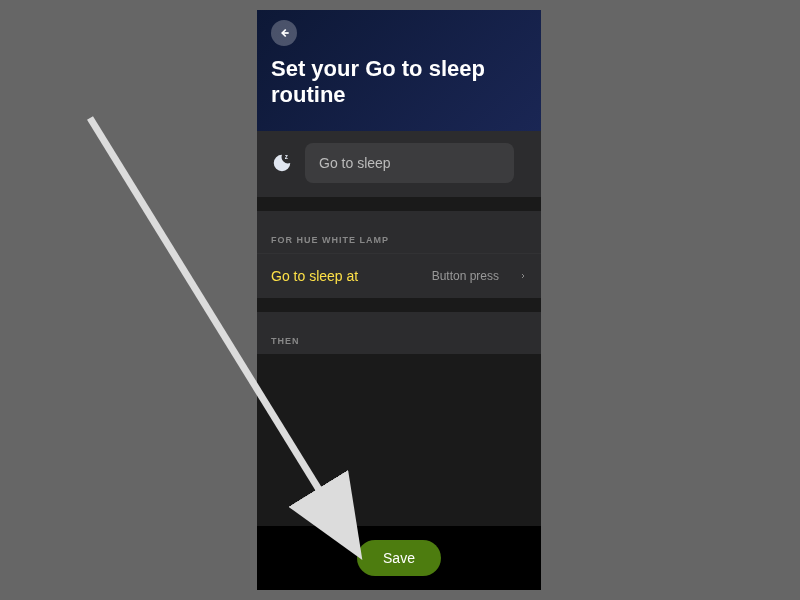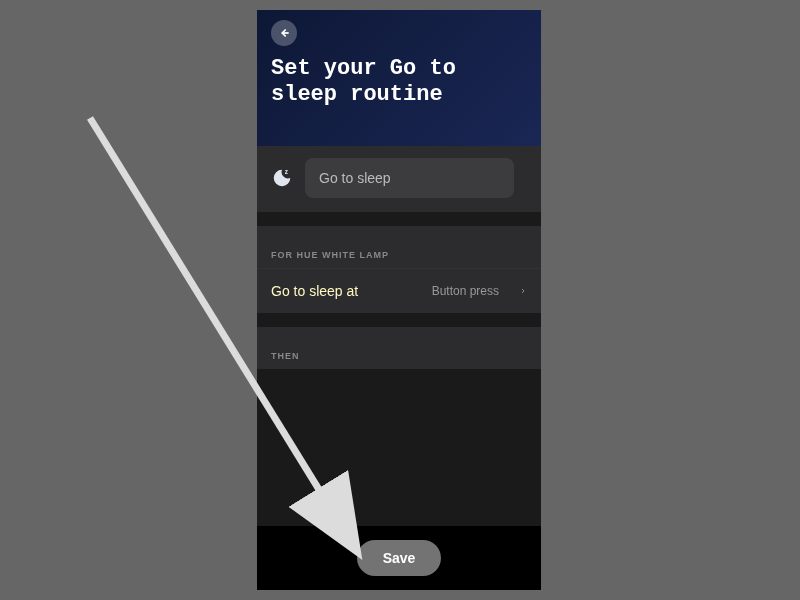--- a/index.html
+++ b/index.html
@@ -16,23 +16,22 @@
       left: 257px;
       top: 10px;
       width: 284px;
       height: 580px;
       background: #1a1a1a;
       display: flex;
       flex-direction: column;
     }
     .header {
       background: linear-gradient(135deg, #0d1836 0%, #1a2654 100%);
-      padding: 10px 14px 37px 14px;
+      padding: 10px 14px 22px 14px;
       position: relative;
-      font-family: Liberation Mono, monospace;
     }
     .back-button {
       width: 26px;
       height: 26px;
       border-radius: 50%;
       background: rgba(255,255,255,0.25);
       display: flex;
       align-items: center;
       justify-content: center;
       margin-bottom: 10px;
@@ -85,21 +84,21 @@
     .setting-row {
       display: flex;
       align-items: center;
       justify-content: space-between;
       padding: 14px 14px;
       background: #2c2c2e;
       cursor: pointer;
       border-top: 1px solid rgba(255,255,255,0.03);
     }
     .setting-label {
-      color: #fef9c3;
+      color: #fde047;
       font-size: 14px;
       font-weight: 500;
     }
     .setting-value-wrap {
       display: flex;
       align-items: center;
       gap: 20px;
     }
     .setting-value {
       color: #999;
@@ -112,27 +111,27 @@
       align-items: center;
     }
     .spacer { flex: 1; background: #1a1a1a; }
     .bottom-bar {
       background: #000;
       padding: 14px;
       display: flex;
       justify-content: center;
     }
     .save-button {
-      background: #737373;
+      background: #4d7c0f;
       color: #fff;
       border: none;
       border-radius: 20px;
       padding: 10px 26px;
       font-size: 14px;
-      font-weight: 700;
+      font-weight: 400;
       cursor: pointer;
     }
     .annotation-arrow {
       position: absolute;
       left: 80px;
       top: 108px;
       pointer-events: none;
     }
   </style>
 </head>

